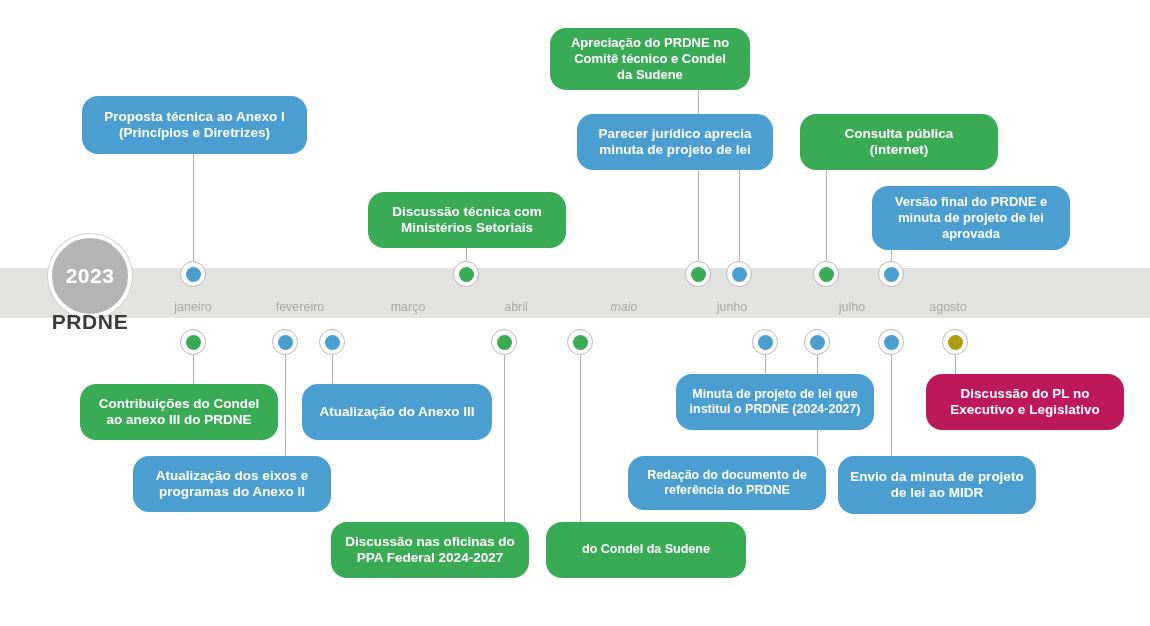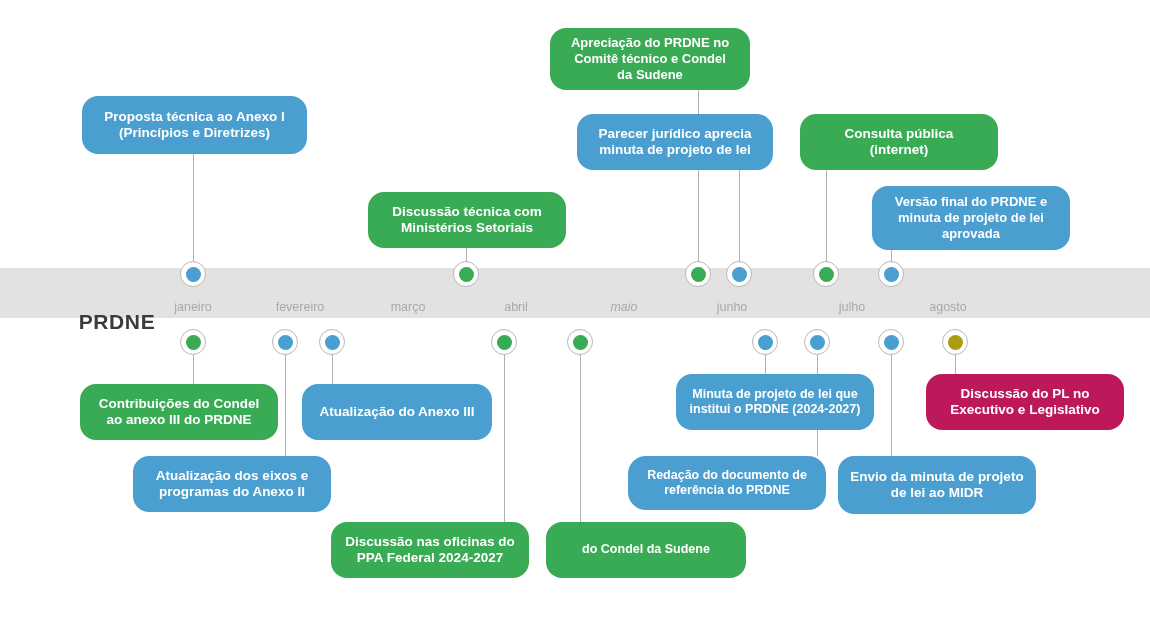--- a/index.html
+++ b/index.html
@@ -54,21 +54,20 @@
   .brand {
     position: absolute;
     left: 48px;
     top: 310px;
     width: 84px;
     text-align: center;
     color: #3b3b3b;
     font-size: 21px;
     font-weight: bold;
     letter-spacing: 0.6px;
-    margin-left: 27px;
   }
 
   
   .month {
     position: absolute;
     top: 300px;
     transform: translateX(-50%);
     color: #a9a9a9;
     font-size: 12.5px;
     white-space: nowrap;
@@ -127,20 +126,23 @@
   .card.olive { background: #be185d; }
   .card span { display: block; }
 </style>
 </head>
 <body>
 
 <div id="stage">
 
   <div class="band"></div>
 
+  <div class="year-badge">
+    <span>2023</span>
+  </div>
   <div class="brand">PRDNE</div>
 
   <div id="months-layer">
       <div class="month" style="left: 193px;">janeiro</div>
       <div class="month" style="left: 300px;">fevereiro</div>
       <div class="month" style="left: 408px;">março</div>
       <div class="month" style="left: 516px;">abril</div>
       <div class="month" style="left: 624px; font-style: italic;">maio</div>
       <div class="month" style="left: 732px;">junho</div>
       <div class="month" style="left: 840px; padding-left: 24px;">julho</div>
@@ -276,21 +278,21 @@
         <div>
           <span>do Condel da Sudene</span>
         </div>
       </div>
       <div class="card blue" style="left: 676px; top: 374px; width: 198px; height: 56px; font-size: 12.5px;">
         <div>
           <span>Minuta de projeto de lei que</span>
           <span>institui o PRDNE (2024-2027)</span>
         </div>
       </div>
-      <div class="card blue" style="left: 628px; top: 456px; width: 198px; height: 54px; font-size: 12.5px; border-radius: 18px;">
+      <div class="card blue" style="left: 628px; top: 456px; width: 198px; height: 54px; font-size: 12.5px;">
         <div>
           <span>Redação do documento de</span>
           <span>referência do PRDNE</span>
         </div>
       </div>
       <div class="card blue" style="left: 838px; top: 456px; width: 198px; height: 58px; font-size: 13.5px;">
         <div>
           <span>Envio da minuta de projeto</span>
           <span>de lei ao MIDR</span>
         </div>

